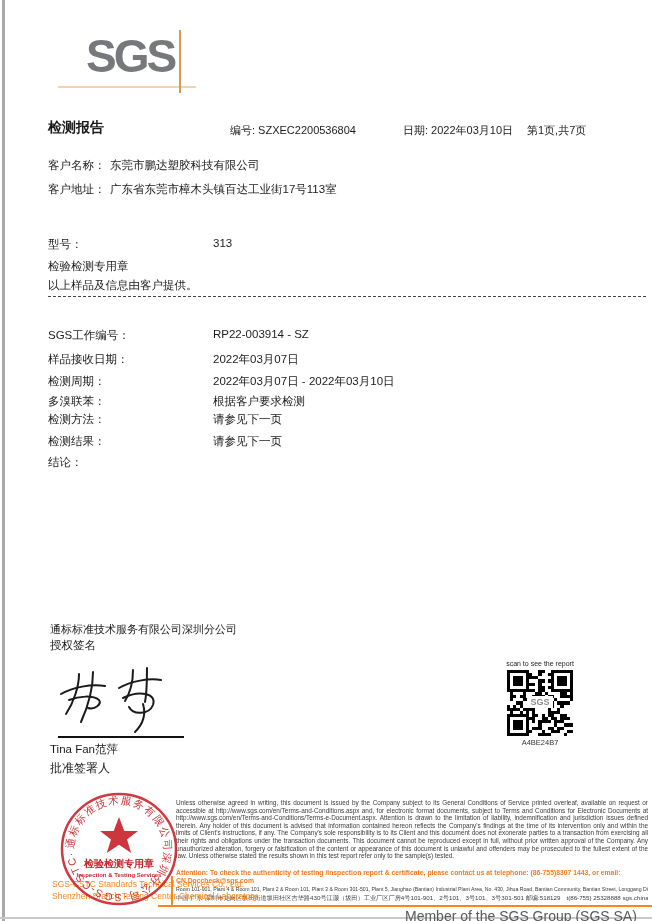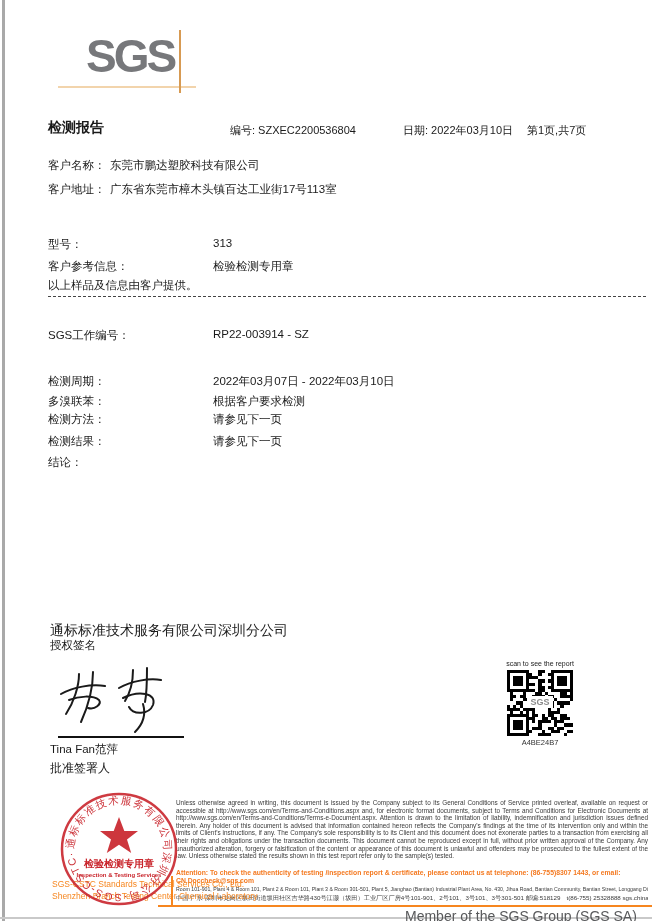--- a/index.html
+++ b/index.html
@@ -21,21 +21,21 @@
   .hdr-date{left:403px;}
   .hdr-page{left:527px;}
   
   .row{position:absolute;left:48px;font-size:11.5px;display:flex;}
   .row .lbl{width:62px;flex:none;}
   .row.wide .lbl{width:165px;}
   .dashes{left:48px;top:296px;width:598px;border-top:1px dashed #444;}
   .conclusion{left:213px;top:452px;width:400px;font-size:11.5px;line-height:19px;}
   .concl-lbl{left:48px;top:455px;font-size:11.5px;}
   
-  .sig-company{left:50px;top:622px;font-size:14px;}
+  .sig-company{left:50px;top:622px;font-size:11px;}
   .sig-auth{left:50px;top:638px;font-size:11.5px;}
   .sig-svg{left:55px;top:662px;}
   .sig-line{left:58px;top:736px;width:126px;height:2px;background:#111;}
   .sig-name{left:50px;top:742px;font-size:11.5px;}
   .sig-role{left:50px;top:760px;font-size:12px;}
   
   .qr-caption{left:500px;top:660px;width:80px;font-size:7px;text-align:center;color:#222;}
   .qr-box{left:507px;top:670px;width:66px;height:66px;background:#fff;}
   .qr-box i{position:absolute;background:#000;display:block;}
   .qr-center{position:absolute;left:20px;top:26px;width:26px;height:12px;background:#fff;
@@ -81,32 +81,35 @@
   </div>
   <div class="row" style="top:182px">
     <span class="lbl">客户地址：</span>
     <span>广东省东莞市樟木头镇百达工业街17号113室</span>
   </div>
   <div class="row wide" style="top:237px">
     <span class="lbl">型号：</span>
     <span>313</span>
   </div>
   <div class="row wide" style="top:259px">
-    <span class="lbl">客户参考信息：</span>
     <span>检验检测专用章</span>
   </div>
   <div class="row" style="top:278px">
     <span>以上样品及信息由客户提供。</span>
   </div>
 
   <div class="abs dashes"></div>
 
   <div class="row wide" style="top:328px">
     <span class="lbl">SGS工作编号：</span>
     <span>RP22-003914 - SZ</span>
+  </div>
+  <div class="row wide" style="top:352px">
+    <span class="lbl">样品接收日期：</span>
+    <span>2022年03月07日</span>
   </div>
   <div class="row wide" style="top:374px">
     <span class="lbl">检测周期：</span>
     <span>2022年03月07日 - 2022年03月10日</span>
   </div>
   <div class="row wide" style="top:394px">
     <span class="lbl">多溴联苯：</span>
     <span>根据客户要求检测</span>
   </div>
   <div class="row wide" style="top:412px">

